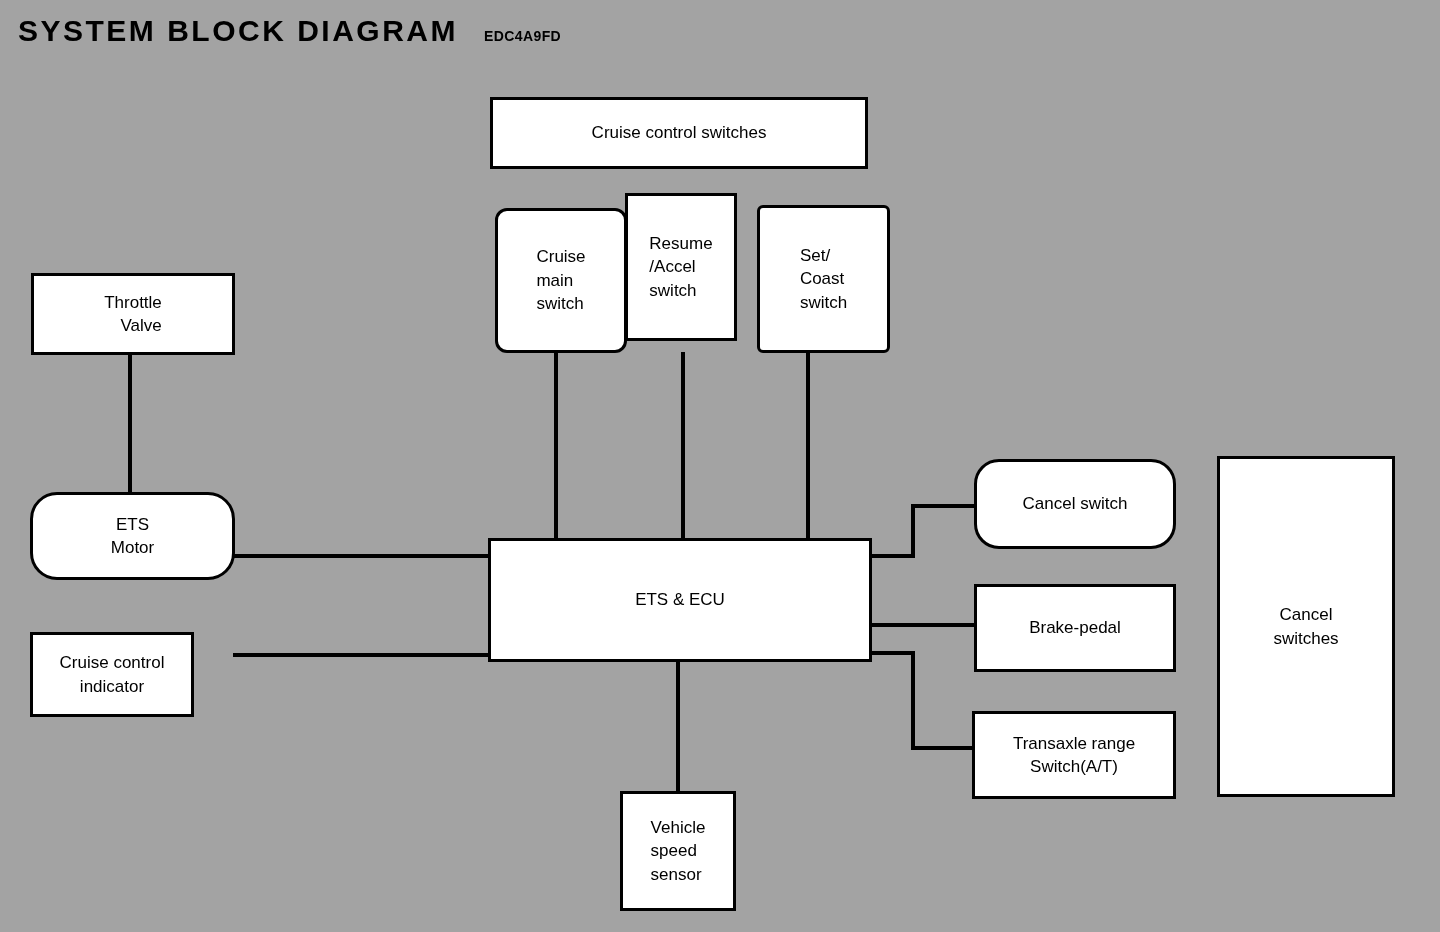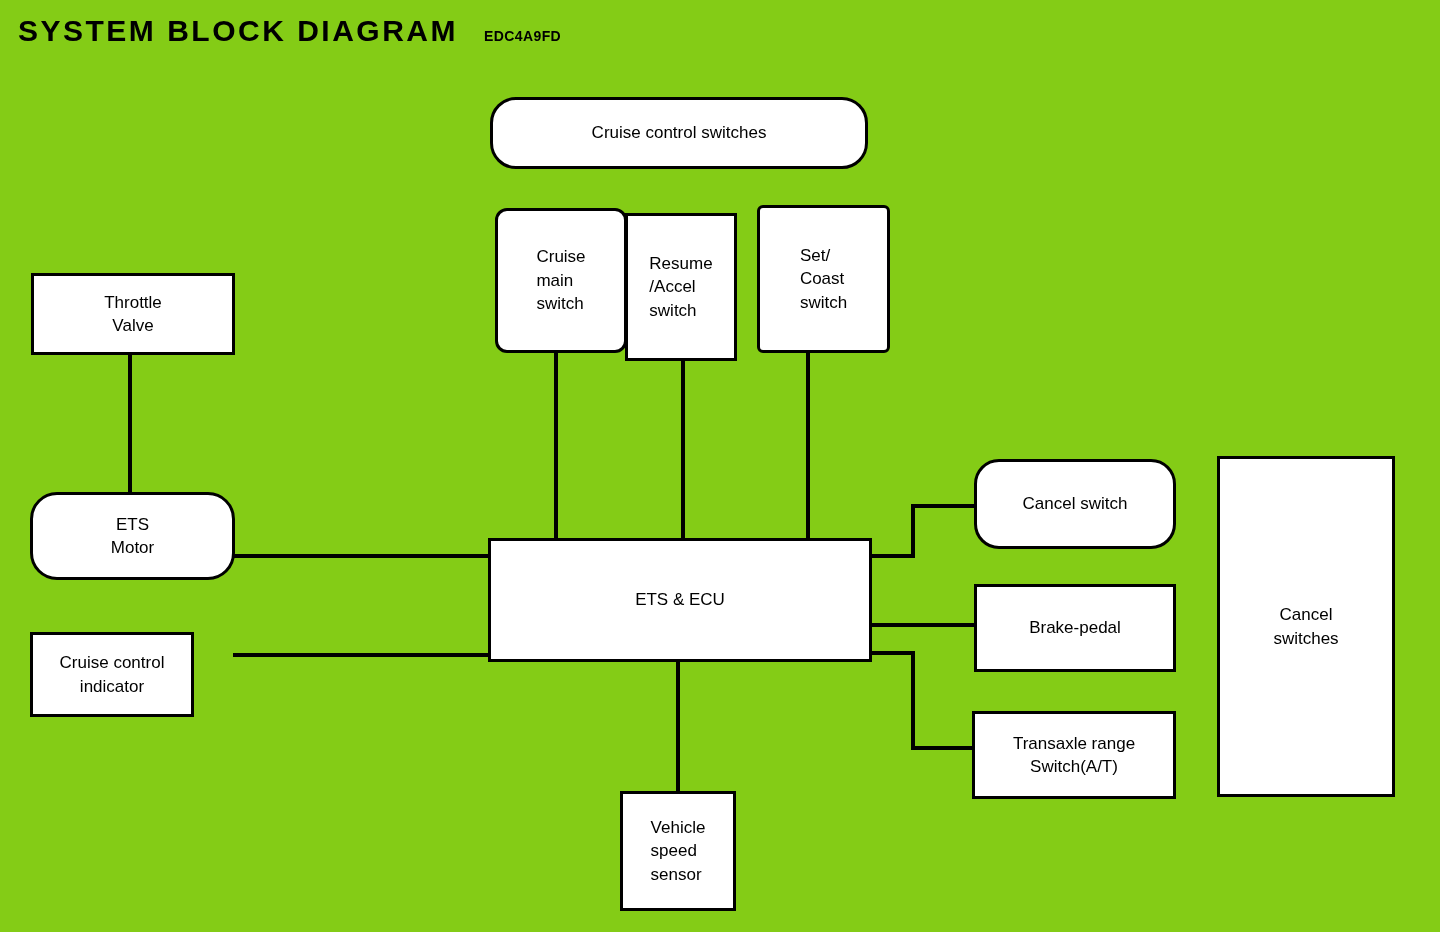--- a/index.html
+++ b/index.html
@@ -9,21 +9,21 @@
     background: #ffffff;
   }
   body {
     font-family: "Liberation Sans", sans-serif;
     color: #000000;
   }
   #page {
     position: relative;
     width: 1440px;
     height: 932px;
-    background: #84cc16;
+    background: #a3a3a3;
     overflow: hidden;
   }
   
   #title-bar {
     position: absolute;
     left: 18px;
     top: 16px;
     display: flex;
     align-items: baseline;
     gap: 26px;
@@ -99,43 +99,43 @@
   <div class="wire h" style="left:869px; top:554px; width:46px;"></div>
   <div class="wire v" style="left:911px; top:504px; height:54px;"></div>
   <div class="wire h" style="left:911px; top:504px; width:66px;"></div>
 
   <div class="wire h" style="left:869px; top:623px; width:108px;"></div>
 
   <div class="wire h" style="left:869px; top:651px; width:46px;"></div>
   <div class="wire v" style="left:911px; top:651px; height:99px;"></div>
   <div class="wire h" style="left:911px; top:746px; width:66px;"></div>
 
-  <div class="block" style="left:490px; top:97px; width:378px; height:72px;border-radius:26px;">
+  <div class="block" style="left:490px; top:97px; width:378px; height:72px;">
     <span class="label">Cruise control switches</span>
   </div>
 
   <div class="block left-align" style="left:495px; top:208px; width:132px; height:145px;border-radius:12px;">
     <span class="label">Cruise
 main
 switch</span>
   </div>
 
-  <div class="block left-align" style="left:625px; top:213px; width:112px; height:148px;">
+  <div class="block left-align" style="left:625px; top:193px; width:112px; height:148px;">
     <span class="label">Resume
 /Accel
 switch</span>
   </div>
 
   <div class="block left-align" style="left:757px; top:205px; width:133px; height:148px;border-radius:6px;">
     <span class="label">Set/
 Coast
 switch</span>
   </div>
 
-  <div class="block" style="left:31px; top:273px; width:204px; height:82px;">
+  <div class="block" style="left:31px; top:273px; width:204px; height:82px;text-align:right;">
     <span class="label">Throttle
 Valve</span>
   </div>
 
   <div class="block" style="left:30px; top:492px; width:205px; height:88px;border-radius:27px;">
     <span class="label">ETS
 Motor</span>
   </div>
 
   <div class="block" style="left:30px; top:632px; width:164px; height:85px;">

